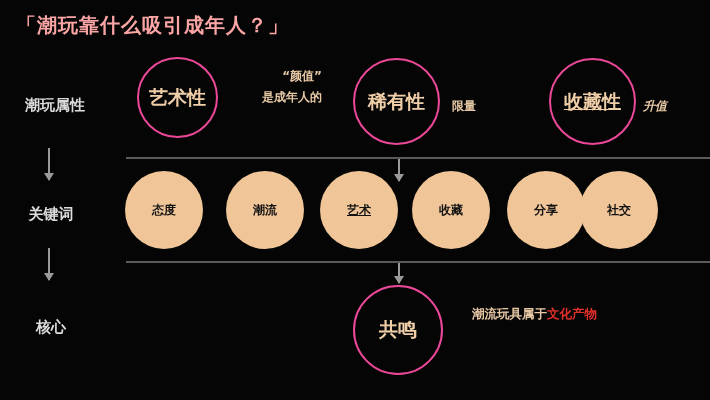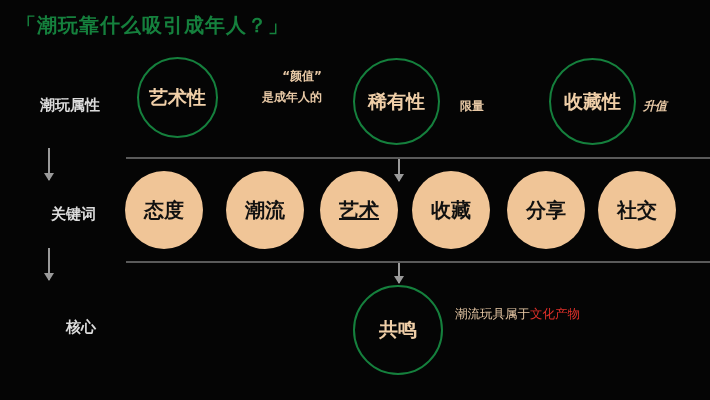--- a/index.html
+++ b/index.html
@@ -1,29 +1,29 @@
 <!DOCTYPE html>
 <html><head>
 <meta charset="utf-8">
 <style>
   html, body { margin:0; padding:0; }
   body { width:710px; height:400px; background:#050505; position:relative; overflow:hidden;
          font-family:"DejaVu Sans", sans-serif; }
   .abs { position:absolute; }
-  .title { left:16px; top:12px; font-size:20px; font-weight:bold; color:#15803d; letter-spacing:1px; white-space:nowrap; }
-  .rowlabel { font-size:15px; font-weight:bold; color:#dcdcdc; text-align:right; width:90px; white-space:nowrap; }
+  .title { left:16px; top:12px; font-size:20px; font-weight:bold; color:#fca5a5; letter-spacing:1px; white-space:nowrap; }
+  .rowlabel { font-size:15px; font-weight:bold; color:#dcdcdc; text-align:center; width:90px; white-space:nowrap; }
   .varrow { width:2px; background:#9a9a9a; }
   .varrow::after { content:""; position:absolute; left:-4px; bottom:-1px; border-left:5px solid transparent; border-right:5px solid transparent; border-top:8px solid #9a9a9a; }
   .hline { height:2px; background:#5a5a5a; left:126px; width:584px; }
-  .ring { border:2px solid #15803d; border-radius:50%; box-sizing:border-box; display:flex; align-items:center; justify-content:center;
+  .ring { border:2px solid #ec4899; border-radius:50%; box-sizing:border-box; display:flex; align-items:center; justify-content:center;
           color:#f0cfa8; font-weight:bold; font-size:19px; white-space:nowrap; }
   .note { color:#e8c9a6; font-size:12px; font-weight:bold; line-height:21px; text-align:center; white-space:nowrap; }
   .disc { width:78px; height:78px; border-radius:50%; background:#f0c597; display:flex; align-items:center; justify-content:center;
-          color:#111; font-weight:bold; font-size:20px; top:171px; white-space:nowrap; }
-  .core-text { color:#e8c9a6; font-size:12.5px; font-weight:normal; line-height:22px; white-space:nowrap; }
+          color:#111; font-weight:bold; font-size:12px; top:171px; white-space:nowrap; }
+  .core-text { color:#e8c9a6; font-size:12.5px; font-weight:bold; line-height:22px; white-space:nowrap;margin-left:17px; }
   .red { color:#e0302a; }
 </style>
 </head>
 <body>
 
 <div class="abs title">「潮玩靠什么吸引成年人？」</div>
 
 <div class="abs rowlabel" style="left:10px;top:96px;">潮玩属性</div>
 <div class="abs varrow" style="left:48px;top:148px;height:32px;"></div>
 <div class="abs rowlabel" style="left:6px;top:205px;font-family:Liberation Serif, serif;">关键词</div>
@@ -34,40 +34,40 @@
   <span>艺术性</span>
 </div>
 <div class="abs note" style="left:250px;top:66px;width:72px;text-align:right;">
   <div>“颜值”</div>
   <div>是成年人的</div>
 </div>
 
 <div class="abs ring" style="left:353px;top:58px;width:87px;height:87px;">
   <span>稀有性</span>
 </div>
-<div class="abs note" style="left:452px;top:96px;text-align:left;margin-left:8px;">
+<div class="abs note" style="left:452px;top:96px;text-align:left;">
   <div>限量</div>
 </div>
 
-<div class="abs ring" style="left:549px;top:58px;width:87px;height:87px;">
+<div class="abs ring" style="left:549px;top:58px;width:87px;height:87px;text-decoration:underline;">
   <span>收藏性</span>
 </div>
 <div class="abs note" style="left:643px;top:96px;text-align:left;font-style:italic;">
   <div>升值</div>
 </div>
 
 <div class="abs hline" style="top:157px;"></div>
 <div class="abs varrow" style="left:398px;top:159px;height:22px;"></div>
 
 <div class="abs disc" style="left:125px;">态度</div>
 <div class="abs disc" style="left:226px;">潮流</div>
 <div class="abs disc" style="left:320px;text-decoration:underline;">艺术</div>
 <div class="abs disc" style="left:412px;">收藏</div>
 <div class="abs disc" style="left:507px;">分享</div>
-<div class="abs disc" style="left:598px;">社交</div>
+<div class="abs disc" style="left:580px;">社交</div>
 
 <div class="abs hline" style="top:261px;"></div>
 <div class="abs varrow" style="left:398px;top:263px;height:20px;"></div>
 
 <div class="abs ring" style="left:353px;top:285px;width:90px;height:90px;">
   <span>共鸣</span>
 </div>
 <div class="abs core-text" style="left:455px;top:303px;">
   <div><span>潮流玩具属于</span><span class="red">文化产物</span></div>
 </div>

